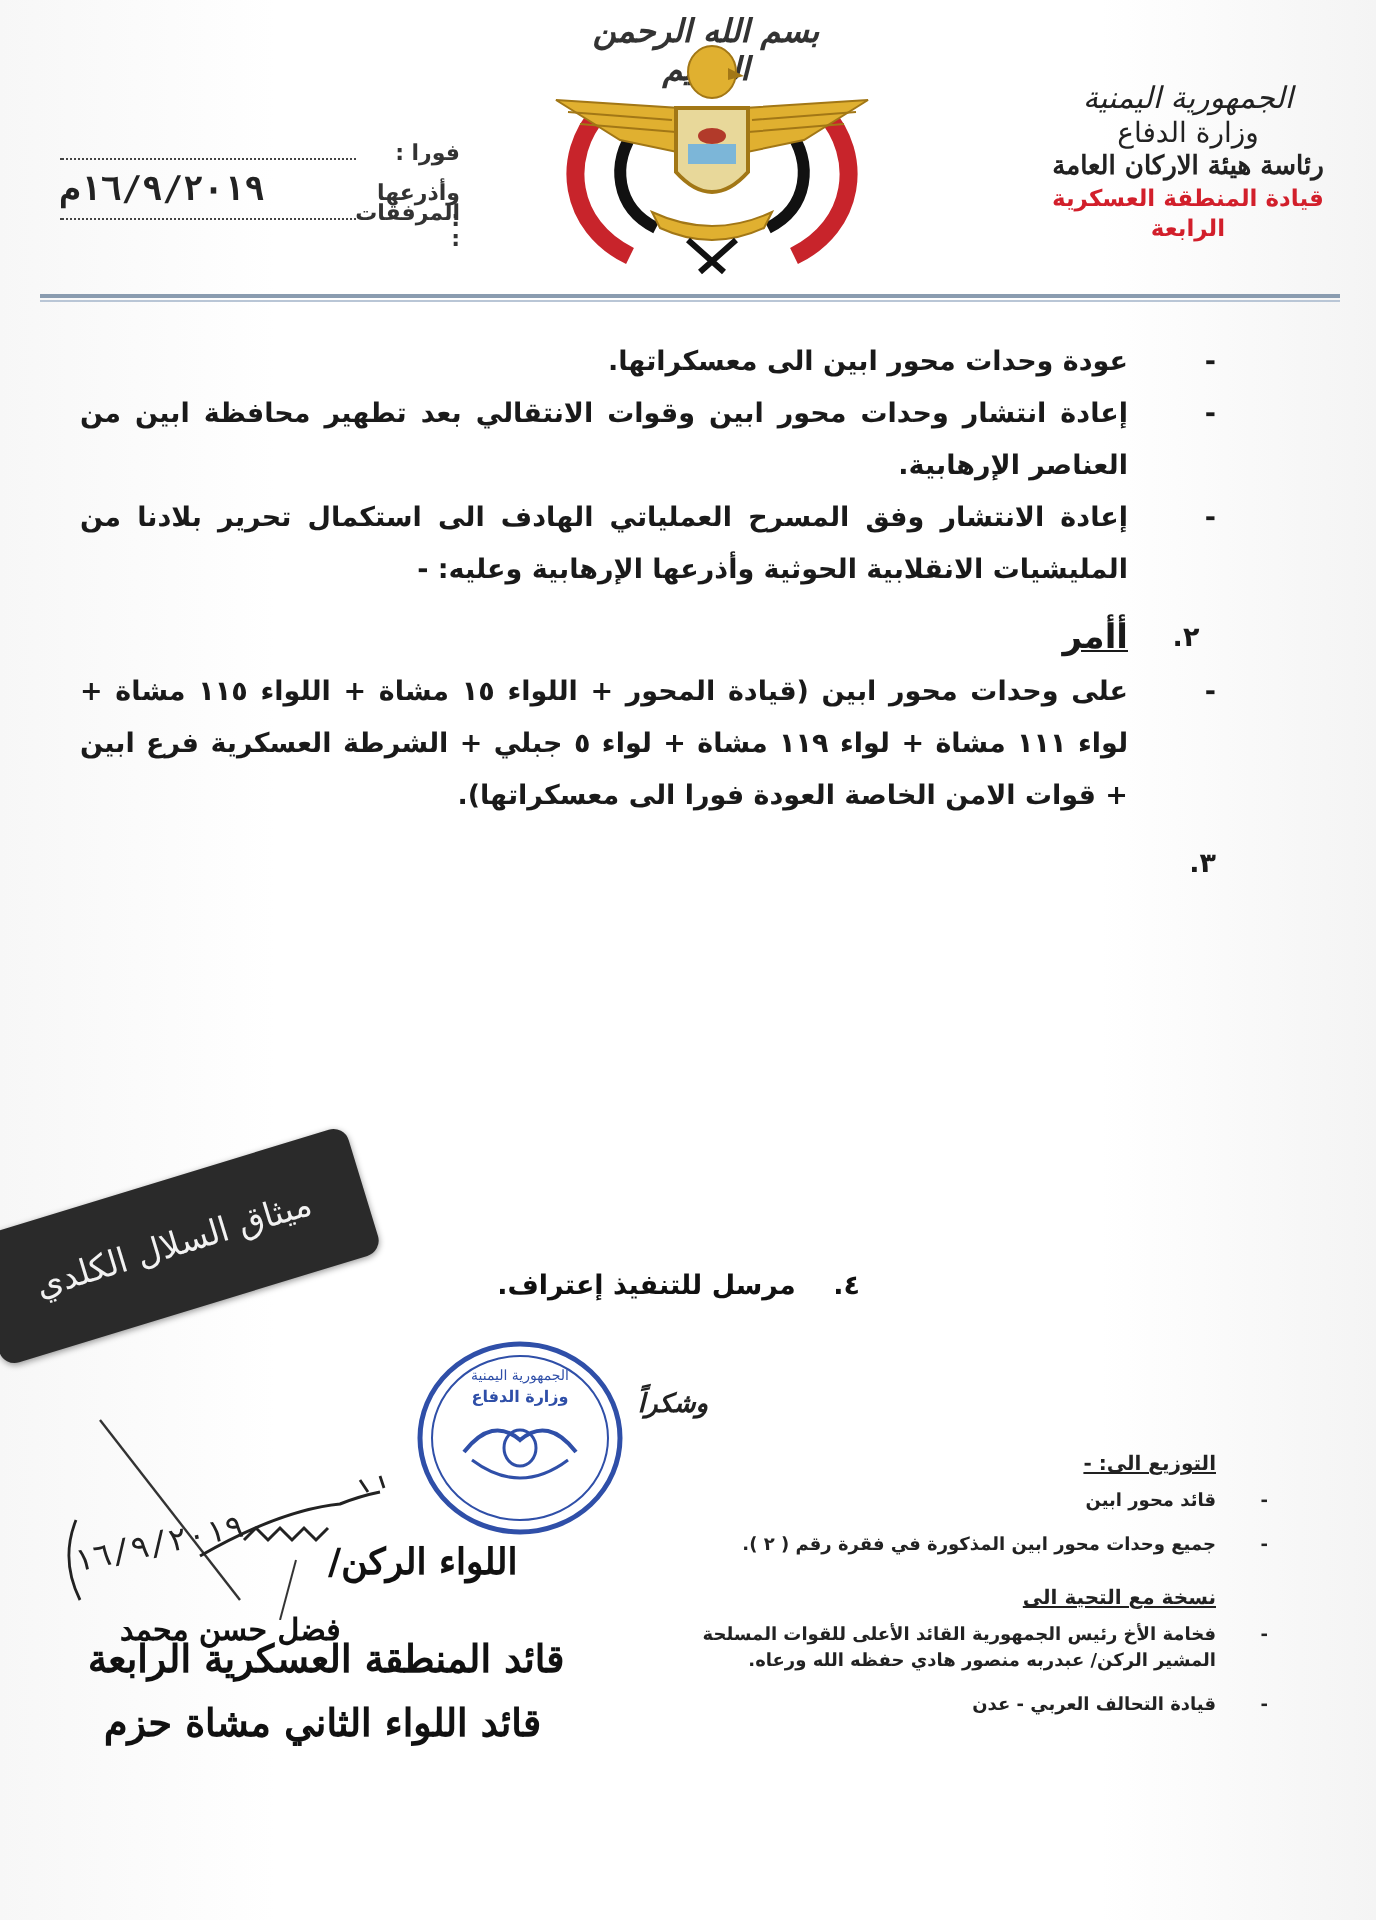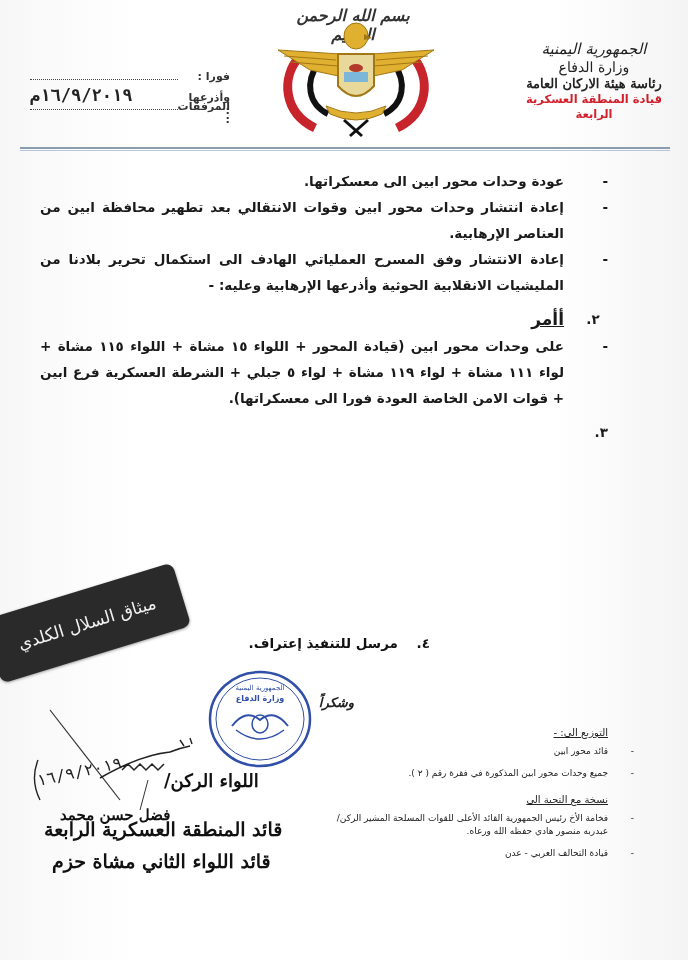--- a/index.html
+++ b/index.html
@@ -49,21 +49,21 @@
 
     
     .sig { position: absolute; left: 30px; top: 700px; width: 260px; height: 110px; }
     .sig-title { position: absolute; left: 164px; top: 770px; direction: rtl; font-weight: bold; font-size: 18px; font-family: "DejaVu Serif", serif; }
     .sig-name { position: absolute; left: 60px; top: 790px; direction: rtl; font-weight: bold; font-size: 15px; letter-spacing: 1px; font-family: "DejaVu Serif", serif; margin-top: 16px; }
     .sig-role1 { position: absolute; left: 44px; top: 818px; direction: rtl; font-weight: bold; font-size: 19px; font-family: "DejaVu Serif", serif; }
     .sig-role2 { position: absolute; left: 52px; top: 850px; direction: rtl; font-weight: bold; font-size: 19px; font-family: "DejaVu Serif", serif; }
     .sig-date { position: absolute; left: 36px; top: 762px; font-family: "DejaVu Sans Mono", monospace; font-size: 16px; color: #222; transform: rotate(-12deg); }
 
     
-    .dist { position: absolute; right: 50px; top: 726px; width: 320px; direction: rtl; font-size: 9px; font-weight: normal; color: #222; line-height: 13px; }
+    .dist { position: absolute; right: 50px; top: 726px; width: 320px; direction: rtl; font-size: 9px; font-weight: bold; color: #222; line-height: 13px; }
     .dist .h { text-decoration: underline; font-size: 10px; margin-bottom: 6px; margin-right: 30px; }
     .dist .li { position: relative; padding-right: 30px; margin-bottom: 9px; }
     .dist .li .m { position: absolute; right: 4px; top: 0; }
     .dist .gap { height: 4px; }
   </style>
 </head>
 <body>
 
 <div class="page">
 

